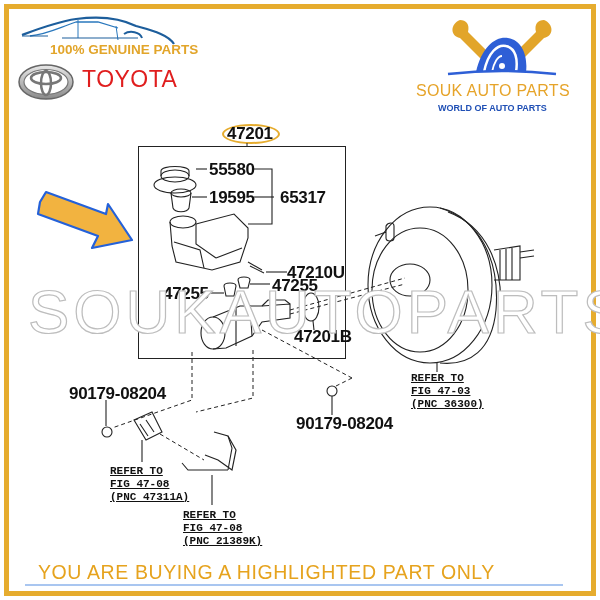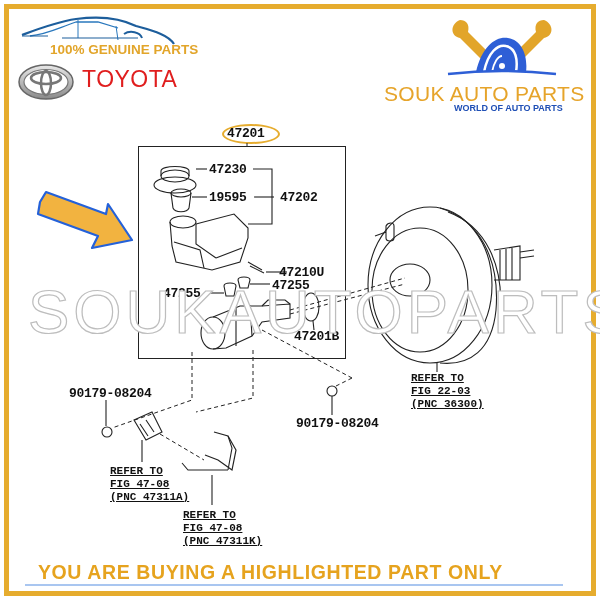--- a/index.html
+++ b/index.html
@@ -1,27 +1,27 @@
 <!DOCTYPE html>
 <html><head>
 <meta charset="utf-8">
 <style>
   html,body{margin:0;padding:0;background:#fff;}
   body{width:600px;height:600px;position:relative;overflow:hidden;font-family:"Liberation Sans",sans-serif;}
   .frame{position:absolute;left:4px;top:4px;width:582px;height:582px;border:5px solid #E6AC2E;box-sizing:content-box;}
   .abs{position:absolute;}
   .genuine{left:20px;top:42px;font-weight:bold;font-size:13.5px;color:#E2A52A;letter-spacing:0px;margin-left:30px;}
   .toyota-word{left:82px;top:66px;font-weight:normal;font-size:23px;color:#E01E1E;letter-spacing:0.5px;}
-  .souk-title{left:384px;top:82px;font-size:21px;color:#E6A42A;letter-spacing:0.3px;}
-  .souk-sub{left:438px;top:103px;font-weight:bold;font-size:9px;color:#1F4FB5;margin-left:16px;}
-  .part{font-family:Liberation Mono, monospace;font-weight:bold;font-size:13px;color:#111;letter-spacing:-0.3px;line-height:13px;}
+  .souk-title{left:416px;top:82px;font-size:16px;color:#E6A42A;letter-spacing:0.3px;}
+  .souk-sub{left:438px;top:103px;font-weight:bold;font-size:9px;color:#1F4FB5;}
+  .part{font-family:Liberation Sans, sans-serif;font-weight:bold;font-size:17px;color:#111;letter-spacing:-0.3px;line-height:13px;}
   .note{font-family:"Liberation Mono","DejaVu Sans Mono",monospace;font-weight:bold;font-size:11px;color:#111;line-height:13px;white-space:pre;text-decoration:underline;}
   .watermark{left:28px;top:276px;font-size:62px;color:#fff;letter-spacing:4px;font-weight:300;
     -webkit-text-stroke:1.2px #bdbdbd;text-shadow:0 0 1px #ddd;white-space:nowrap;}
-  .buying{left:38px;top:561px;font-weight:bold;font-size:19.5px;color:#E6A31E;letter-spacing:0.6px;white-space:nowrap;}
+  .buying{left:38px;top:561px;font-weight:normal;font-size:19.5px;color:#E6A31E;letter-spacing:0.6px;white-space:nowrap;}
   .buying-line{left:25px;top:584px;width:538px;height:2px;background:#A9C6F0;}
   .callout{left:222px;top:124px;width:58px;height:20px;border:2px solid #E6AC2E;border-radius:50%;box-sizing:border-box;}
   .assy-box{left:138px;top:146px;width:208px;height:213px;border:1.5px solid #222;box-sizing:border-box;}
 </style>
 </head>
 <body>
 
 <div class="frame"></div>
 
 <svg class="abs" style="left:18px;top:14px" width="160" height="32" viewBox="0 0 160 32">
@@ -137,42 +137,42 @@
     <line x1="290" y1="310" x2="405" y2="278"></line>
     <line x1="290" y1="314" x2="405" y2="284"></line>
     <line x1="262" y1="330" x2="352" y2="378"></line>
     <line x1="352" y1="378" x2="336" y2="386"></line>
     <path d="M192 352 L192 400 L112 428"></path>
     <path d="M253 350 L253 398 L196 412"></path>
     <line x1="160" y1="434" x2="204" y2="460"></line>
   </g>
 </svg>
 
-<div class="abs part" style="left:209px;top:163px">47230</div>
+<div class="abs part" style="left:209px;top:163px">55580</div>
 <div class="abs part" style="left:209px;top:191px">19595</div>
-<div class="abs part" style="left:280px;top:191px">47202</div>
-<div class="abs part" style="left:279px;top:266px">47210U</div>
+<div class="abs part" style="left:280px;top:191px">65317</div>
+<div class="abs part" style="left:287px;top:266px">47210U</div>
 <div class="abs part" style="left:163px;top:287px">47255</div>
 <div class="abs part" style="left:272px;top:279px">47255</div>
 <div class="abs part" style="left:294px;top:330px">47201B</div>
 <div class="abs part" style="left:69px;top:387px">90179-08204</div>
 <div class="abs part" style="left:296px;top:417px">90179-08204</div>
 
 <div class="abs" style="left:411px;top:372px">
   <div class="note">REFER TO</div>
-  <div class="note">FIG 22-03</div>
+  <div class="note">FIG 47-03</div>
   <div class="note">(PNC 36300)</div>
 </div>
 <div class="abs" style="left:110px;top:465px">
   <div class="note">REFER TO</div>
   <div class="note">FIG 47-08</div>
   <div class="note">(PNC 47311A)</div>
 </div>
 <div class="abs" style="left:183px;top:509px">
   <div class="note">REFER TO</div>
   <div class="note">FIG 47-08</div>
-  <div class="note">(PNC 47311K)</div>
+  <div class="note">(PNC 21389K)</div>
 </div>
 
 <div class="abs watermark">SOUKAUTOPARTS</div>
 
 <div class="abs buying">YOU ARE BUYING A HIGHLIGHTED PART ONLY</div>
 <div class="abs buying-line"></div>
 
 </body></html>

